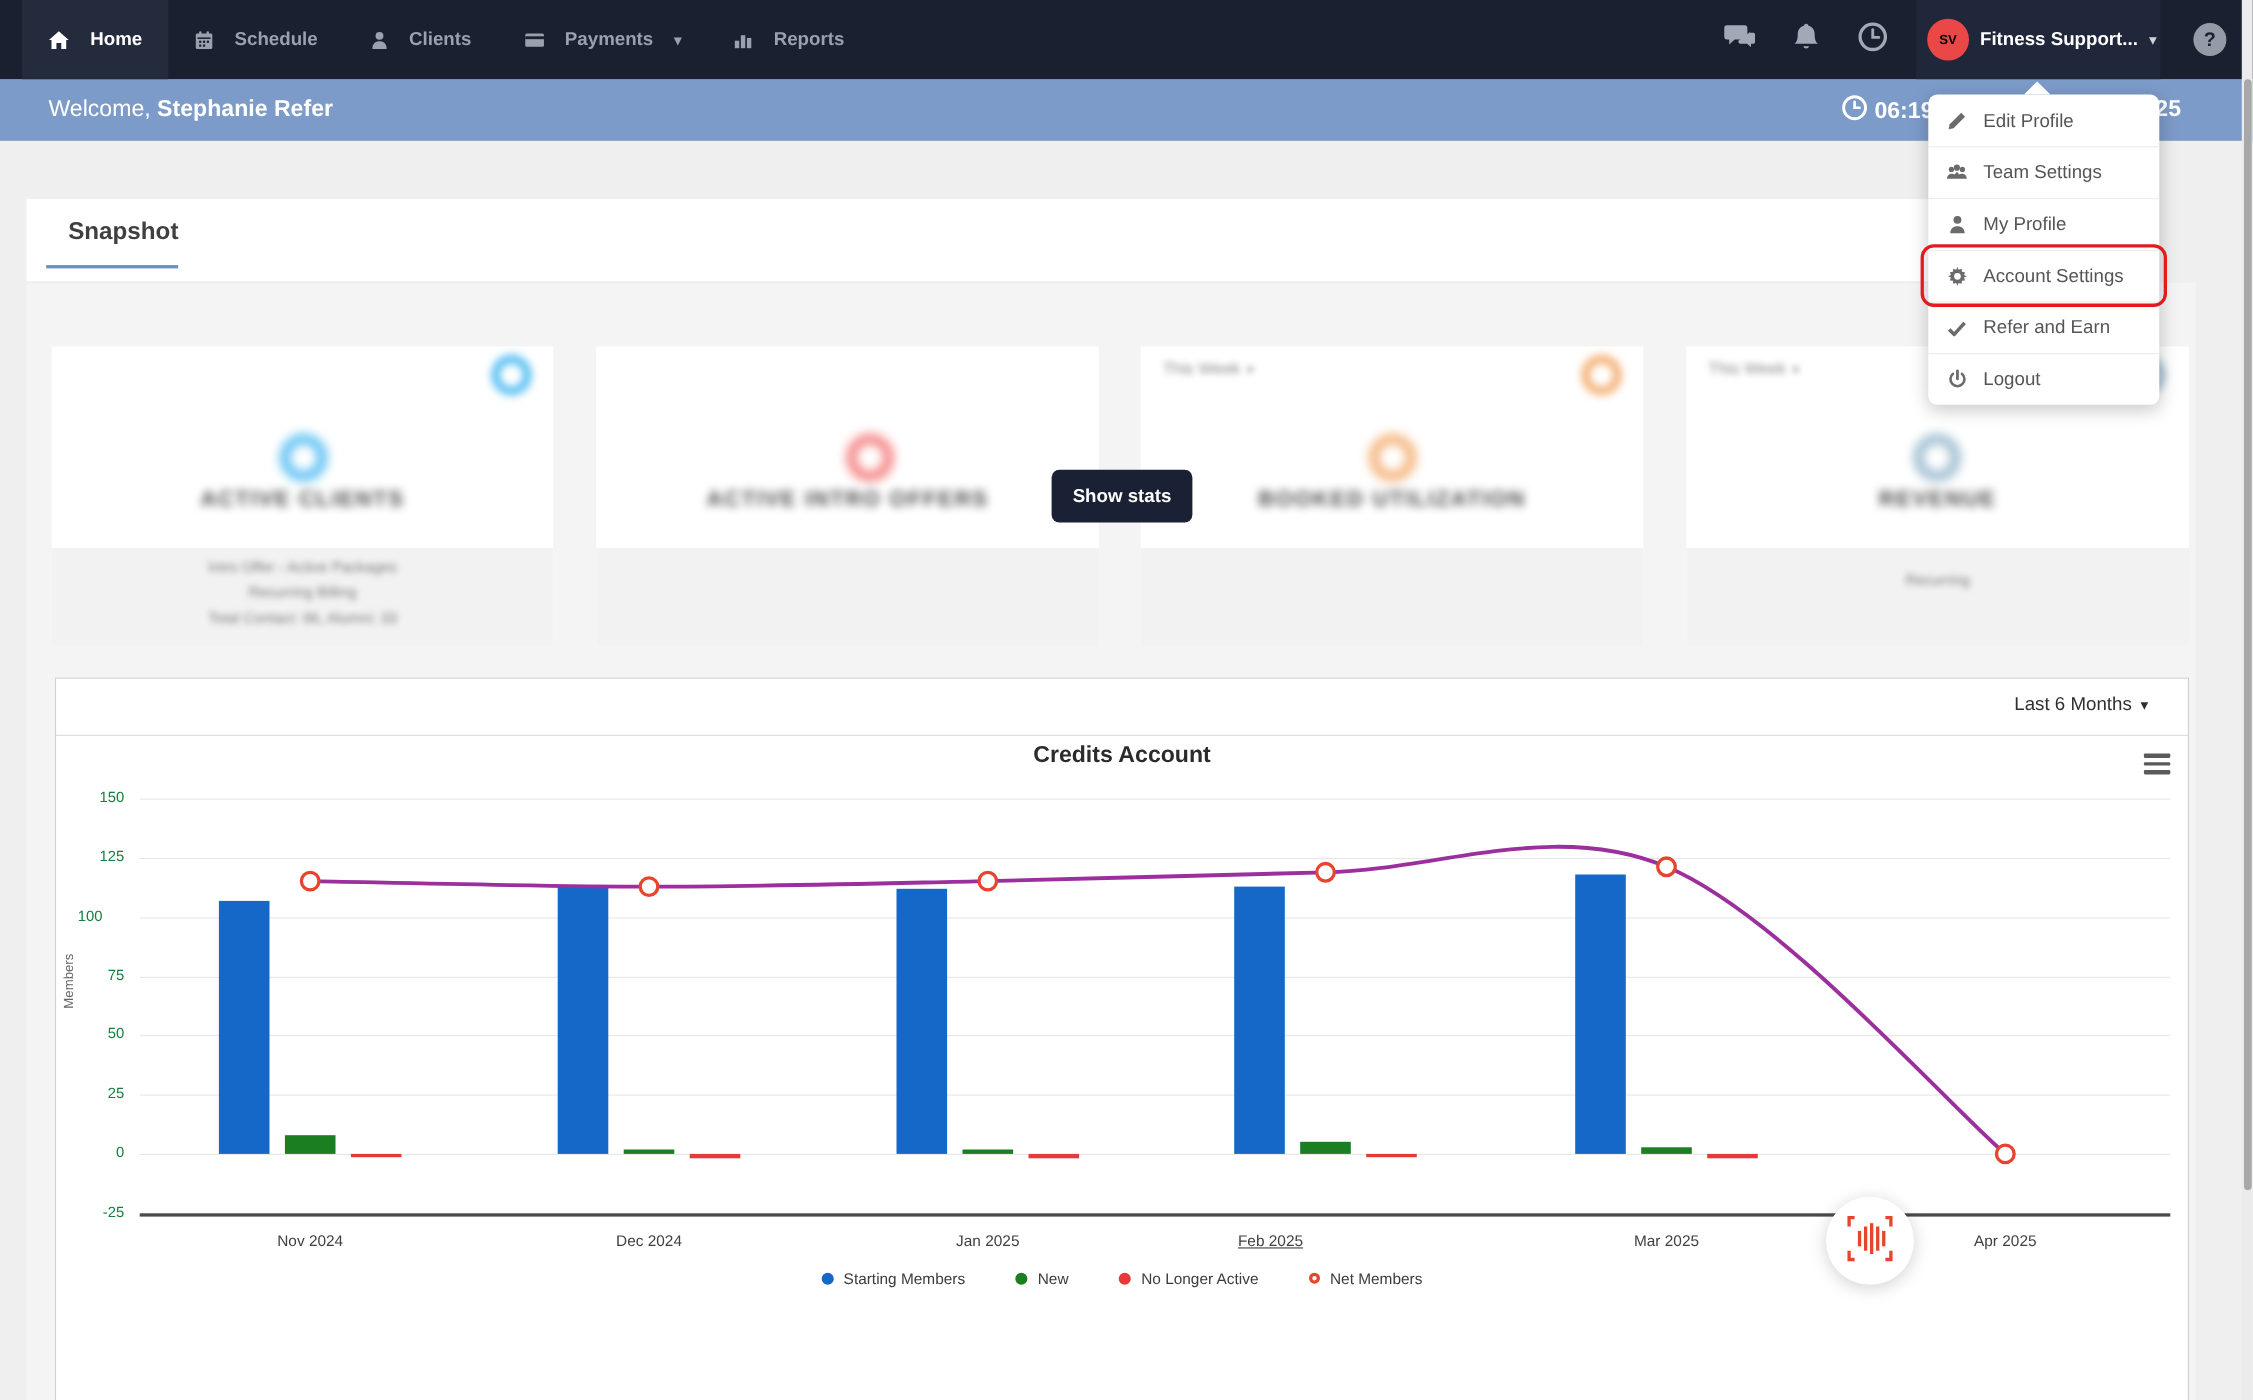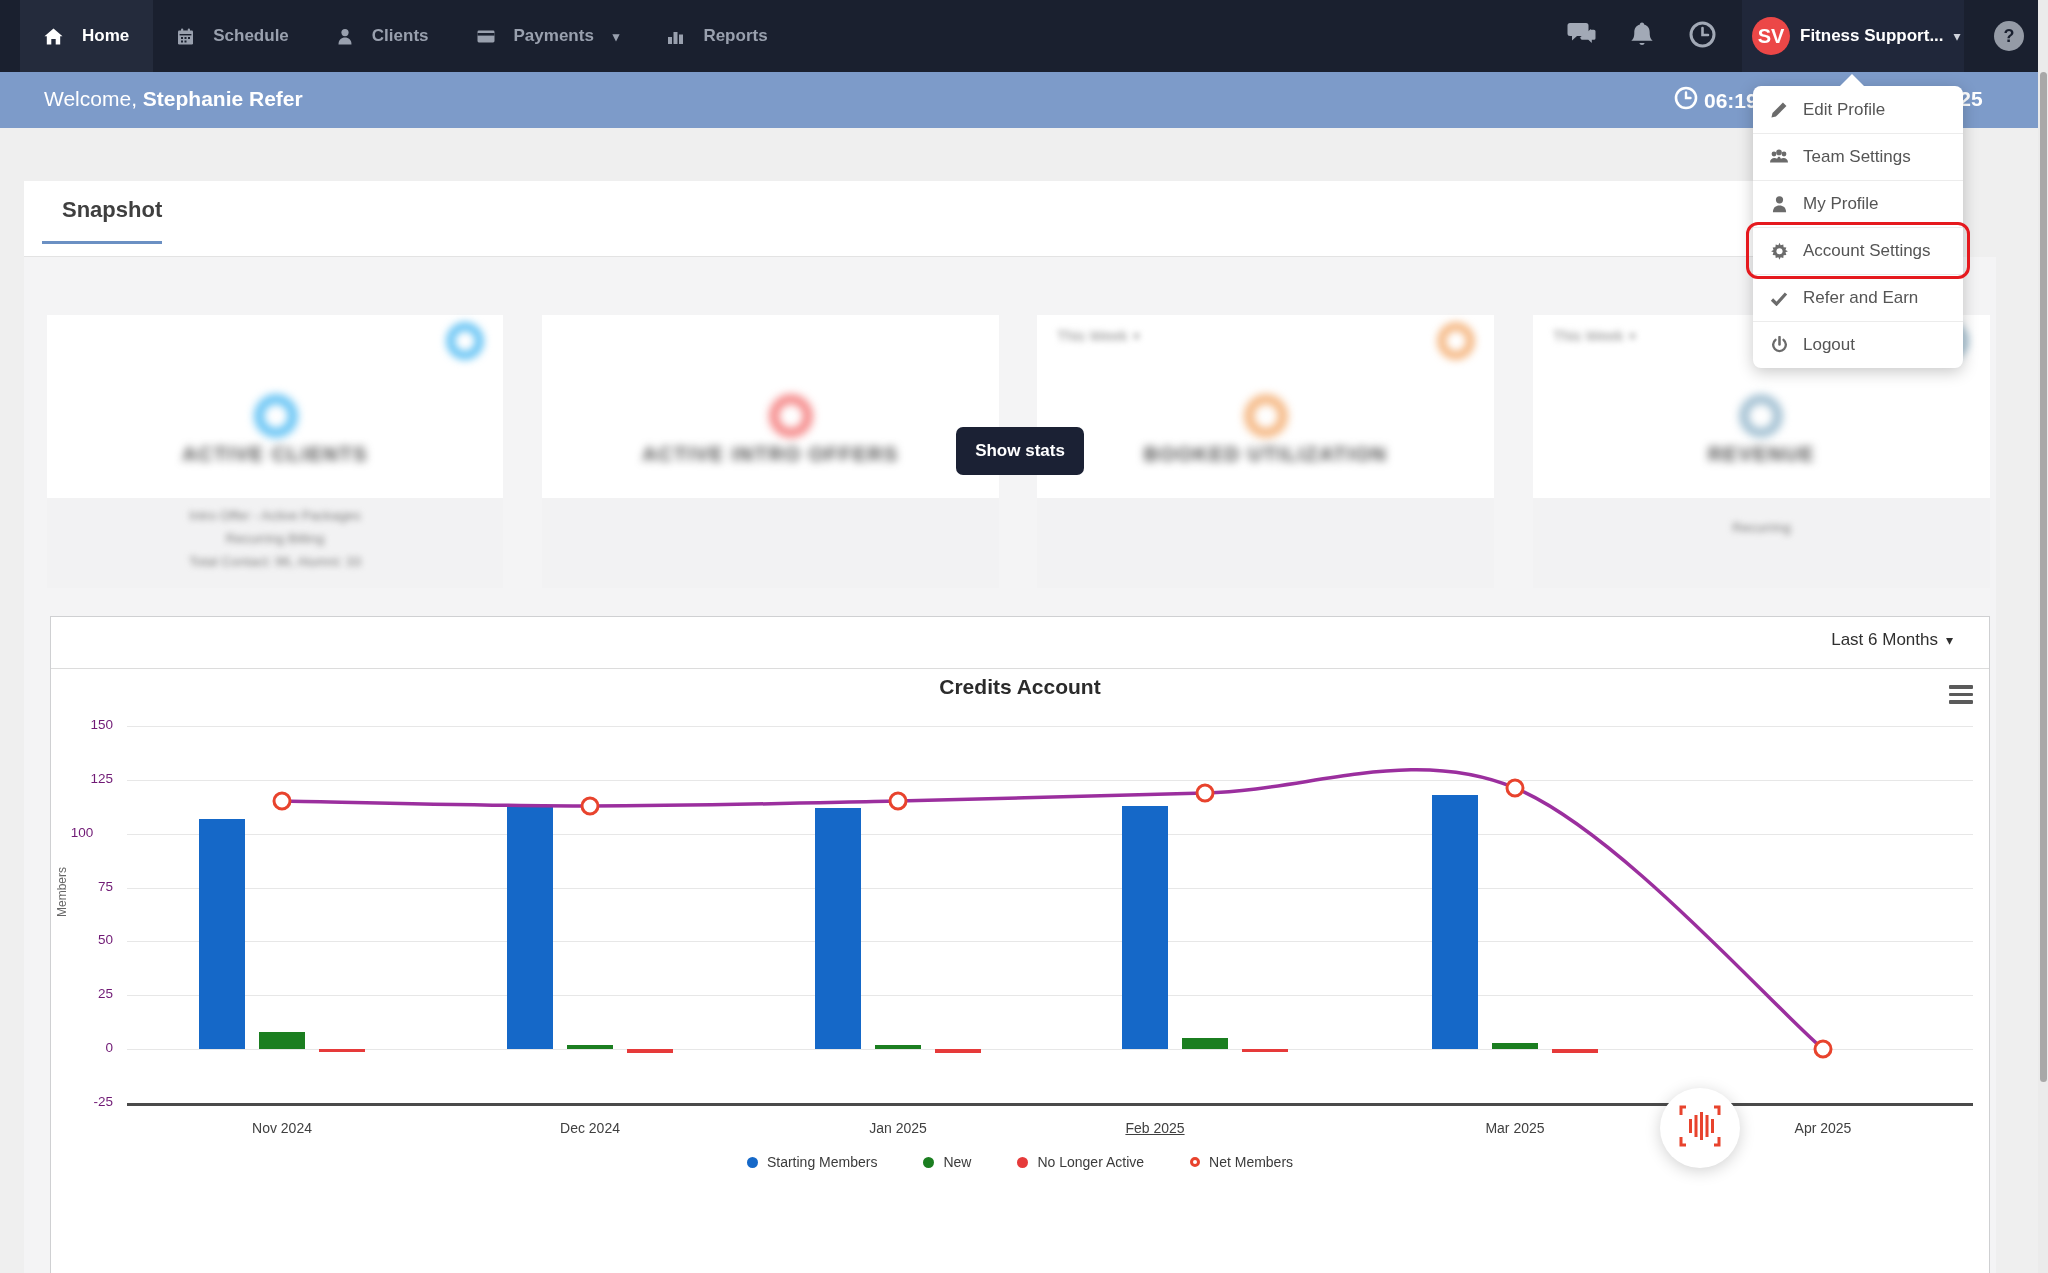--- a/index.html
+++ b/index.html
@@ -10,21 +10,21 @@
   
   .navbar { position:absolute; left:0; top:0; width:2048px; height:72px; background:#1a202f; z-index:20; }
   .nav-left { position:absolute; left:20px; top:0; height:72px; display:flex; align-items:stretch; }
   .nav-item { display:flex; align-items:center; gap:19px; padding:0 24px; color:#99a0ae; font-size:17px; font-weight:600; cursor:pointer; }
   .nav-item.active { background:#242b3c; color:#ffffff; }
   .nav-item svg { display:block; }
   .caret { display:inline-block; }
   .caret::before { content:"▾"; }
   .nav-right-icon { position:absolute; top:0; height:72px; width:48px; display:flex; align-items:center; justify-content:center; }
   .userbox { position:absolute; left:1742px; top:0; width:222px; height:72px; background:#20273a; display:flex; align-items:center; gap:10px; padding-left:10px; color:#fff; }
-  .avatar { width:38px; height:38px; border-radius:50%; background:#ec4747; color:#ffffff; font-size:20px; font-weight:700; display:flex; align-items:center; justify-content:center; }
+  .avatar { width:38px; height:38px; border-radius:50%; background:#ec4747; color:#000000; font-size:12px; font-weight:700; display:flex; align-items:center; justify-content:center; }
   .username { font-size:17px; font-weight:600; white-space:nowrap; }
   .userbox .caret { color:#cfd3db; font-size:14px; }
   .helpbtn { position:absolute; left:1994px; top:21px; width:30px; height:30px; border-radius:50%; background:#959ba6; display:flex; align-items:center; justify-content:center; }
   .helpbtn::before { content:"?"; color:#1a202f; font-weight:700; font-size:18px; }
 
   
   .welcome { position:absolute; left:0; top:72px; width:2048px; height:56px; background:#7d9bc9; color:#fff; z-index:10; }
   .welcome-text { position:absolute; left:44px; top:15px; font-size:21px; }
   .welcome-text b { font-weight:700; }
   .time-cluster { position:absolute; left:1674px; top:14px; display:flex; align-items:center; gap:6px; font-size:21px; font-weight:700; }
@@ -50,21 +50,21 @@
   
   .chartcard { position:absolute; left:50px; top:616px; width:1940px; height:800px; background:#fff; border:1px solid #cfd0d2; z-index:5; }
   .chart-header { position:absolute; left:0; top:0; width:100%; height:52px; border-bottom:1px solid #dcdcdc; }
   .range-select { position:absolute; right:36px; top:13px; font-size:17px; color:#2f2f2f; display:flex; align-items:center; gap:8px; cursor:pointer; }
   .chart-title { position:absolute; left:0; top:58px; width:100%; text-align:center; font-size:21px; font-weight:700; color:#2b2b2b; }
   .hamburger { position:absolute; left:1898px; top:68px; width:24px; cursor:pointer; }
   .hamburger span { display:block; width:24px; height:3.5px; background:#5a5a5a; margin-bottom:4px; border-radius:1px; }
   .chart-canvas { position:absolute; left:0; top:0; width:1940px; height:660px; }
   .gridline { position:absolute; left:76px; width:1846px; height:1px; background:#e7e7e7; }
   .gridline.axisline { height:2.5px; background:#4a4a4a; }
-  .ytick { position:absolute; left:0px; width:62px; text-align:right; font-size:13.5px; color:#701a75; }
+  .ytick { position:absolute; left:0px; width:62px; text-align:right; font-size:13.5px; color:#15803d; }
   .ylabel { position:absolute; left:4px; top:300px; font-size:12px; color:#666; transform:rotate(-90deg); transform-origin:left top; }
   .bar { position:absolute; width:46px; }
   .line-svg { position:absolute; left:0; top:0; width:1940px; height:640px; }
   .xtick { position:absolute; top:503px; width:120px; text-align:center; font-size:14px; color:#404040; }
   .chart-legend { position:absolute; left:0; top:537px; width:100%; display:flex; justify-content:center; gap:46px; align-items:center; }
   .legend-item { display:flex; align-items:center; gap:9px; cursor:pointer; }
   .legend-dot { width:11px; height:11px; border-radius:50%; display:inline-block; }
   .legend-ring { width:10px; height:10px; border-radius:50%; border:3px solid; background:#fff; display:inline-block; }
   .legend-label { font-size:14px; color:#3b3b3b; }
 

